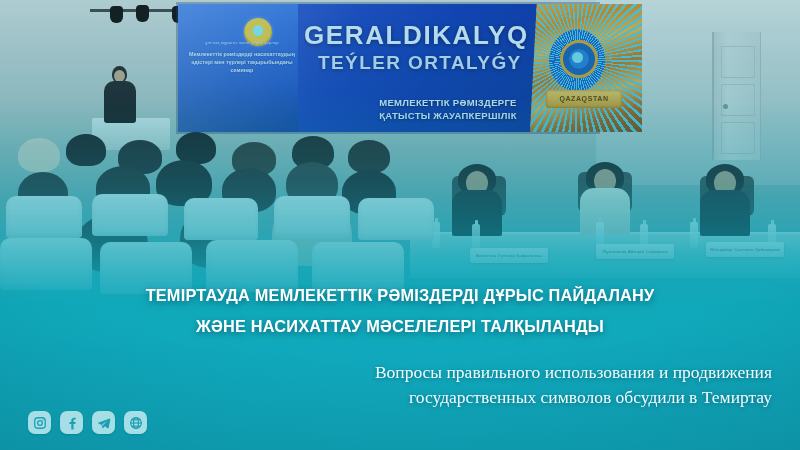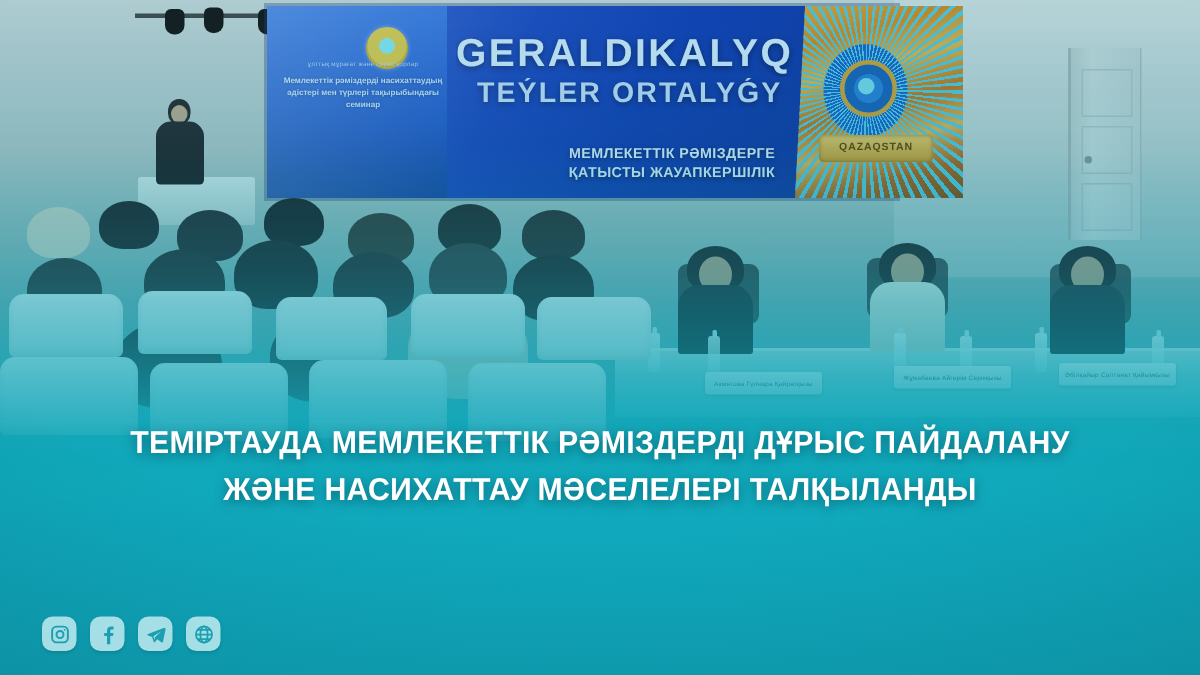--- a/index.html
+++ b/index.html
@@ -212,21 +212,21 @@
   }
   .brand .txt{
     font-size:9px;font-weight:800;color:#ffffff;line-height:11.5px;letter-spacing:.1px;
     text-shadow:0 1px 3px rgba(0,30,45,.85);white-space:nowrap;
     transform:scaleX(.94);transform-origin:left center;
   }
 
   .headline{
     position:absolute;left:0;top:280px;width:800px;text-align:center;
     font-family:"Liberation Sans",sans-serif;
-    font-size:21px;font-weight:800;line-height:31px;color:#ffffff;
+    font-size:17px;font-weight:800;line-height:31px;color:#ffffff;
     letter-spacing:.2px;
     text-shadow:0 2px 7px rgba(0,55,70,.55);
   }
   .headline div{transform:scaleX(.96);}
 
   .subtitle{
     position:absolute;left:0;top:360px;width:800px;text-align:right;
     padding-right:28px;box-sizing:border-box;
     font-family:"Liberation Serif",serif;
     font-size:17.5px;line-height:25px;color:#f2fdff;
@@ -370,20 +370,24 @@
     <div class="grade2"></div>
     <div class="vign"></div>
   </div>
 
 
   <div class="headline">
     <div>ТЕМІРТАУДА МЕМЛЕКЕТТІК РӘМІЗДЕРДІ ДҰРЫС ПАЙДАЛАНУ</div>
     <div>ЖӘНЕ НАСИХАТТАУ МӘСЕЛЕЛЕРІ ТАЛҚЫЛАНДЫ</div>
   </div>
 
+  <div class="subtitle">
+    <div>Вопросы правильного использования и продвижения</div>
+    <div>государственных символов обсудили в Темиртау</div>
+  </div>
 
   <div class="social">
     <div class="sicon">
       <svg width="14" height="14" viewBox="0 0 24 24" fill="none" stroke="#1d9fb2" stroke-width="2.2">
         <rect x="3" y="3" width="18" height="18" rx="5"></rect>
         <circle cx="12" cy="12" r="4"></circle>
         <circle cx="17.3" cy="6.7" r="1.1" fill="#1d9fb2" stroke="none"></circle>
       </svg>
     </div>
     <div class="sicon">

